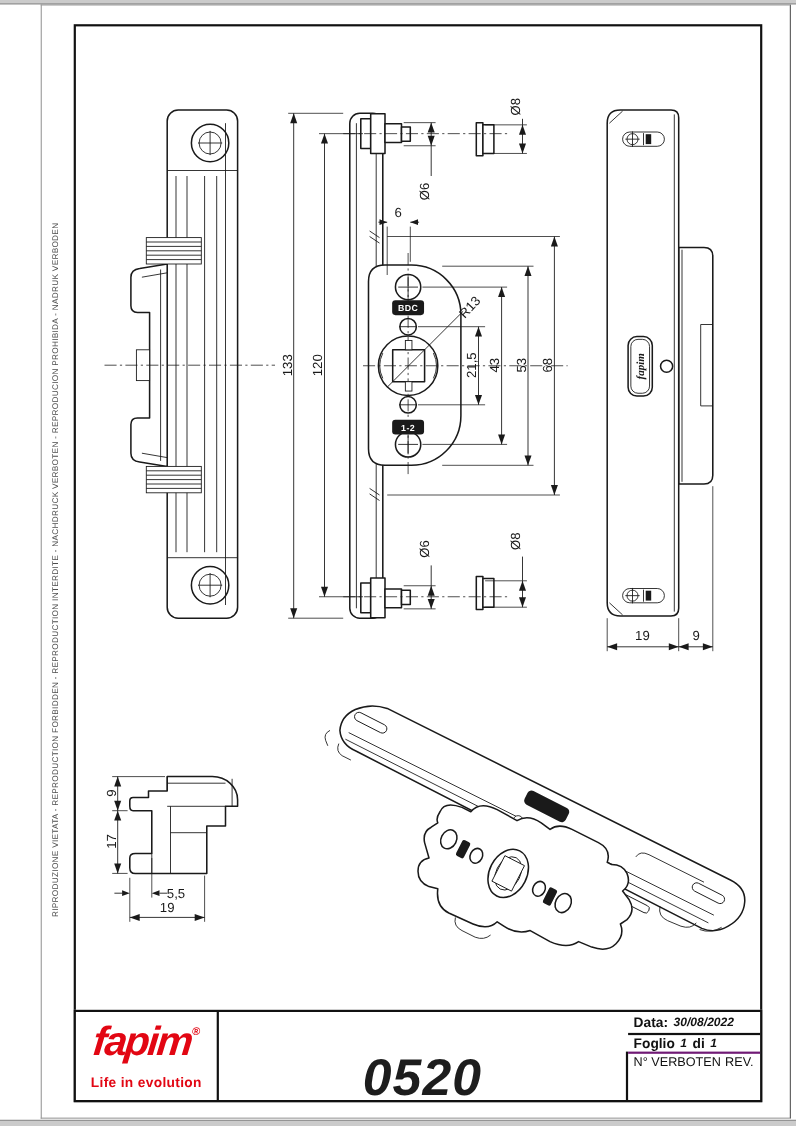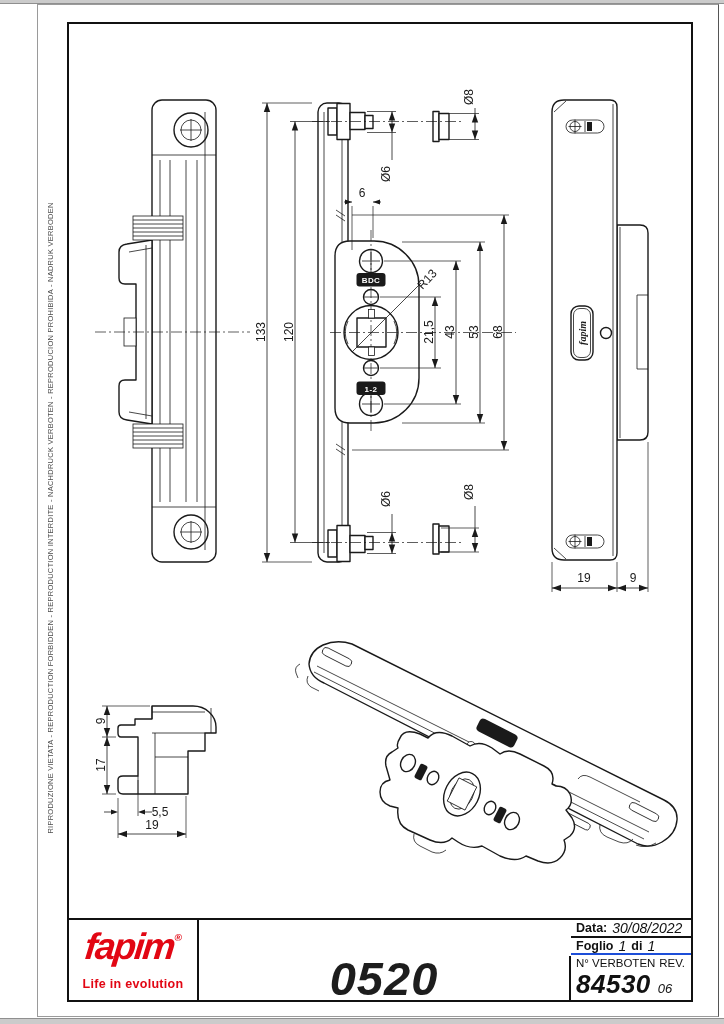--- a/index.html
+++ b/index.html
@@ -39,26 +39,26 @@
              align-items:center; justify-content:center; padding-top:2px; }
   .logo-line { color:#e20613; font-size:37px; font-weight:bold; font-style:italic;
                letter-spacing:-2px; line-height:0.85; transform:skewX(-6deg); }
   .logo-reg { font-size:10px; font-style:normal; vertical-align:18px; letter-spacing:0; }
   .tagline { color:#e20613; font-size:12.5px; font-weight:bold; margin-top:14px; letter-spacing:0.3px; }
   .tb-part { flex:1; border-right:2px solid #111; display:flex; align-items:center; justify-content:center;margin-top:36px; }
   .part-number { font-size:47px; font-style:italic; font-weight:600; color:#1d1d1d; letter-spacing:1px; }
   .tb-info { width:120px; display:flex; flex-direction:column; color:#111; }
   .tb-row1 { height:21px; border-bottom:2px solid #111; display:flex; align-items:center;
              padding:0 5px; gap:5px; }
-  .tb-row2 { height:17px; border-bottom:2px solid #1d4ed8; display:flex; align-items:center;
+  .tb-row2 { height:17px; border-bottom:2px solid #701a75; display:flex; align-items:center;
              padding:0 5px; gap:5px; }
   .tb-row3 { display:flex; justify-content:space-between; padding:2px 6px 0 5px; font-size:11.5px; }
   .tb-row4 { flex:1; display:flex; align-items:center; padding:0 6px 2px 5px; gap:7px; }
   .lbl { font-weight:bold; font-size:12.5px; }
-  .val-i { font-style:italic; font-size:14px; font-weight:normal; }
+  .val-i { font-style:italic; font-size:11px; font-weight:bold; }
   .dwg-no { font-size:26px; font-style:italic; font-weight:bold; letter-spacing:0.5px; }
   .rev-no { font-size:13px; font-style:italic; align-self:flex-end; padding-bottom:4px; }
 </style>
 </head>
 <body>
 
 <div class="screen">
   <div class="edge-strip top"></div>
   <div class="edge-strip bottom"></div>
   <div class="outer-border"></div>
@@ -286,19 +286,15 @@
       <div class="tb-row2">
         <span class="lbl">Foglio</span>
         <span class="val-i">1</span>
         <span class="lbl">di</span>
         <span class="val-i">1</span>
       </div>
       <div class="tb-row3">
         <span>N° VERBOTEN</span>
         <span>REV.</span>
       </div>
-      <div class="tb-row4">
-        <span class="dwg-no">84530</span>
-        <span class="rev-no">06</span>
-      </div>
     </div>
   </div>
 </div>
 
 </body></html>

